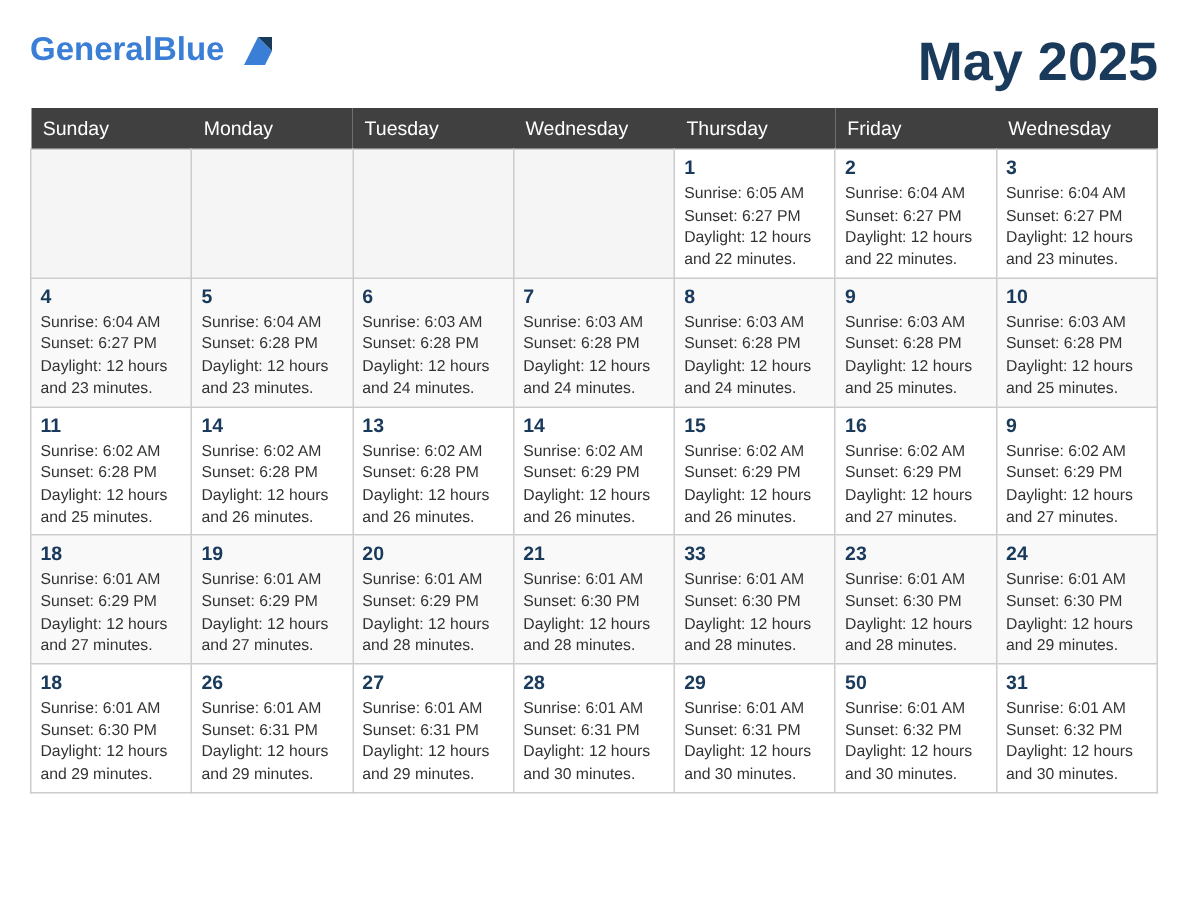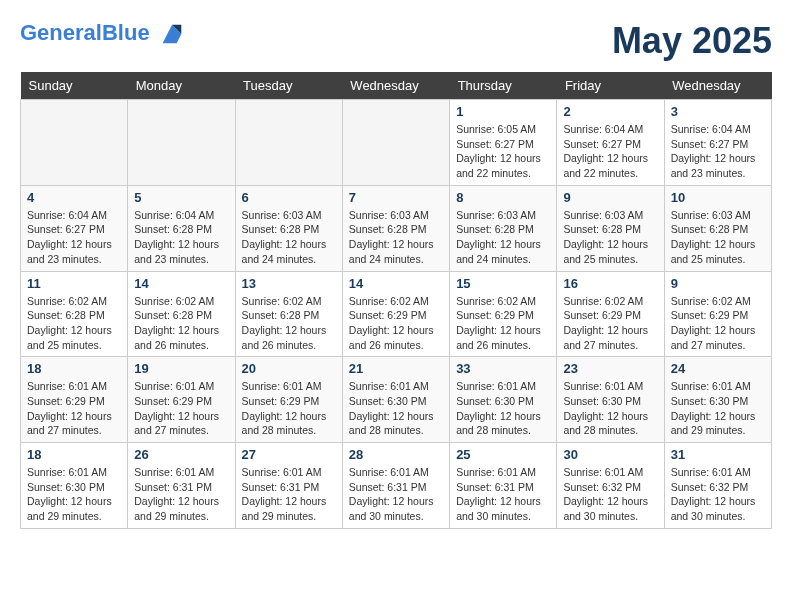--- a/index.html
+++ b/index.html
@@ -322,28 +322,28 @@
 and 29 minutes.</div>
         </td>
         <td>
           <div class="day-number">28</div>
           <div class="day-info" style="white-space: pre-line;">Sunrise: 6:01 AM
 Sunset: 6:31 PM
 Daylight: 12 hours
 and 30 minutes.</div>
         </td>
         <td>
-          <div class="day-number">25</div>
+          <div class="day-number">29</div>
           <div class="day-info" style="white-space: pre-line;">Sunrise: 6:01 AM
 Sunset: 6:31 PM
 Daylight: 12 hours
 and 30 minutes.</div>
         </td>
         <td>
-          <div class="day-number">30</div>
+          <div class="day-number">50</div>
           <div class="day-info" style="white-space: pre-line;">Sunrise: 6:01 AM
 Sunset: 6:32 PM
 Daylight: 12 hours
 and 30 minutes.</div>
         </td>
         <td>
           <div class="day-number">31</div>
           <div class="day-info" style="white-space: pre-line;">Sunrise: 6:01 AM
 Sunset: 6:32 PM
 Daylight: 12 hours

